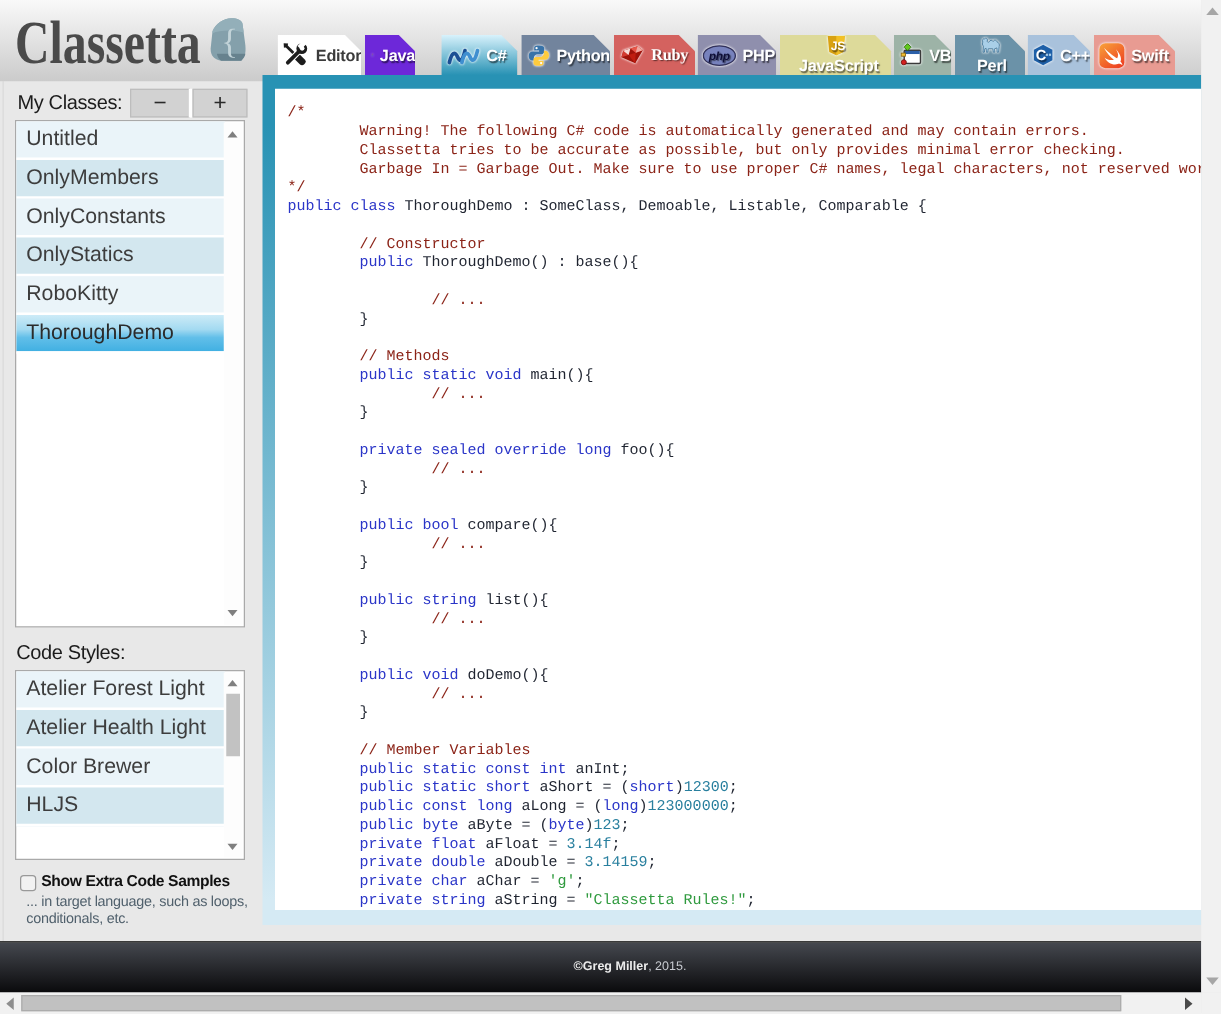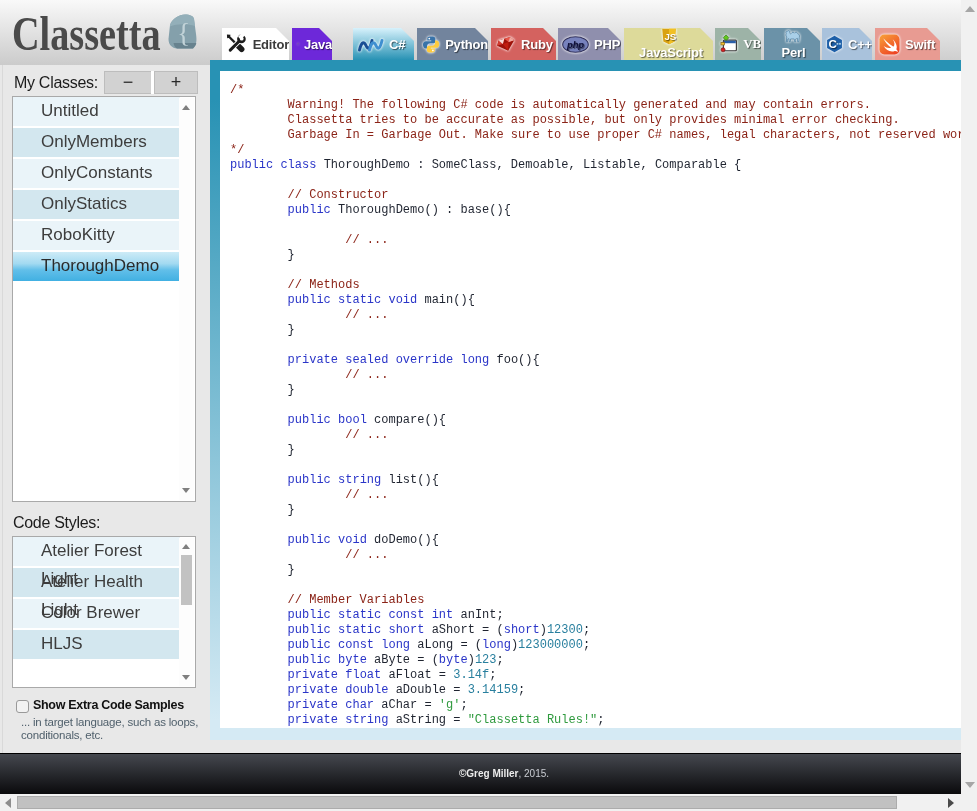--- a/index.html
+++ b/index.html
@@ -25,21 +25,21 @@
   .k{color:#2a35c8;}
   .c{color:#8b2317;}
   .n{color:#287f9e;}
   .s{color:#2f9a3e;}
   
   .sb-label{position:absolute;font-size:16px;letter-spacing:-0.3px;color:#1c1c1c;}
   .btn{position:absolute;top:71px;height:23px;background:#d2d2d2;border:1px solid #bdbdbd;
     box-sizing:border-box;text-align:center;font-size:18px;color:#2a2a2a;line-height:20px;}
   .listbox{position:absolute;left:12px;width:184px;background:#fff;border:1px solid #a9a9a9;
     box-sizing:border-box;overflow:hidden;}
-  .row{height:29px;line-height:28px;padding-left:28px;font-size:17px;color:#3d3d3d;
+  .row{height:29px;line-height:28px;padding-left:8px;font-size:17px;color:#3d3d3d;
     margin-right:15px;border-bottom:2.5px solid #fff;}
   .row.odd{background:#eaf4f9;}
   .row.even{background:#d3e7ef;}
   .row.sel{background:linear-gradient(180deg,#cdebf7 0%,#a3daf1 40%,#62bfe9 62%,#41b0e2 100%);color:#2b2b2b;}
   .lscroll{position:absolute;right:1px;top:1px;bottom:1px;width:15px;background:#fdfdfd;}
   .arr{position:absolute;width:0;height:0;left:3px;}
   
   #footer{position:absolute;left:0;top:753px;width:961px;height:41px;
     background:linear-gradient(#45484f,#0a0a0c);border-top:1px solid #000;box-sizing:border-box;
     color:#c9ccd2;font-size:10px;text-align:center;line-height:40px;padding-left:47px;}
@@ -97,21 +97,21 @@
   </div>
   <div class="tab" style="left:417px;width:71px;background:#72849d;padding-left:5px;box-sizing:border-box;">
     <svg width="19" height="19" viewBox="0 0 19 19">
       <path d="M9.5 1 C5.6 1,5.6 2.3,5.6 3.4 L5.6 5.3 L9.7 5.3 L9.7 6 L4.2 6 C2.3 6,1 7.4,1 9.8 C1 12.2,2.3 13.6,4 13.6 L5.3 13.6 L5.3 11.4 C5.3 9.5,6.9 8.3,8.7 8.3 L11.7 8.3 C13.2 8.3,14 7.2,14 5.8 L14 3.4 C14 1.6,12.6 1,9.5 1 Z" fill="#3873a9"></path>
       <circle cx="7.6" cy="3.3" r="0.95" fill="#fff"></circle>
       <path d="M9.5 18 C13.4 18,13.4 16.7,13.4 15.6 L13.4 13.7 L9.3 13.7 L9.3 13 L14.8 13 C16.7 13,18 11.6,18 9.2 C18 6.8,16.7 5.4,15 5.4 L13.7 5.4 L13.7 7.6 C13.7 9.5,12.1 10.7,10.3 10.7 L7.3 10.7 C5.8 10.7,5 11.8,5 13.2 L5 15.6 C5 17.4,6.4 18,9.5 18 Z" fill="#fecb3e"></path>
       <circle cx="11.4" cy="15.7" r="0.95" fill="#fff"></circle>
     </svg>
     <span>Python</span>
   </div>
-  <div class="tab" style="left:491px;width:65px;background:#d4625f;padding-left:5px;box-sizing:border-box;">
+  <div class="tab" style="left:491px;width:65px;background:#d4625f;padding-left:5px;box-sizing:border-box;font-family:Liberation Serif, serif;">
     <svg width="20" height="20" viewBox="0 0 20 20">
         <g transform="rotate(-18 10 10)">
       <polygon points="4,4.5 16,4.5 19,9 10,17 1,9" fill="#9e1209"></polygon>
       <polygon points="4,4.5 10,4.5 7,9 1,9" fill="#d33a30"></polygon>
       <polygon points="10,4.5 16,4.5 19,9 13,9" fill="#e85548"></polygon>
       <polygon points="7,9 13,9 10,17" fill="#c01d10"></polygon>
       <polygon points="4,4.5 7,9 10,4.5" fill="#f6dcd8"></polygon>
       <polygon points="13,9 16,4.5 19,9" fill="#f0a8a0"></polygon>
     </g>
       </svg>
@@ -125,21 +125,21 @@
     <span>PHP</span>
   </div>
   <div class="tab" style="left:624px;width:89px;background:#ddda9a;padding-left:5px;box-sizing:border-box;flex-direction:column;">
     <svg width="18" height="20" viewBox="0 0 18 20">
       <path d="M1 1 L17 1 L15.6 16 L9 19 L2.4 16 Z" fill="#d9a212"></path>
       <path d="M9 1 L17 1 L15.6 16 L9 19 Z" fill="#f2c024"></path>
       <text x="3.8" y="14.5" font-family="Liberation Sans" font-weight="bold" font-size="11.5" fill="#fff">JS</text>
     </svg>
     <span>JavaScript</span>
   </div>
-  <div class="tab" style="left:715px;width:46px;background:#9db3a7;padding-left:4px;box-sizing:border-box;font-family:Liberation Serif, serif;">
+  <div class="tab" style="left:715px;width:46px;background:#9db3a7;padding-left:4px;box-sizing:border-box;">
     <svg width="20" height="20" viewBox="0 0 20 20">
       <rect x="4.5" y="6" width="13.5" height="11" rx="1" fill="#fff" stroke="#3a3a3a" stroke-width="1.2"></rect>
       <rect x="5.1" y="6.6" width="12.3" height="2.6" fill="#2b5fa8"></rect>
       <rect x="2" y="8.4" width="3.6" height="2.6" fill="#f4c030" stroke="#806010" stroke-width="0.7"></rect>
       <rect x="5.2" y="1.4" width="4.2" height="4.2" rx="0.5" transform="rotate(45 7.3 3.5)" fill="#62c81e" stroke="#2a7010" stroke-width="0.7"></rect>
       <circle cx="4.2" cy="16" r="2.1" fill="#d42020" stroke="#701010" stroke-width="0.7"></circle>
     </svg>
     <span>VB</span>
   </div>
   <div class="tab" style="left:764px;width:56px;background:#6b92a8;padding-left:3px;box-sizing:border-box;flex-direction:column;">

